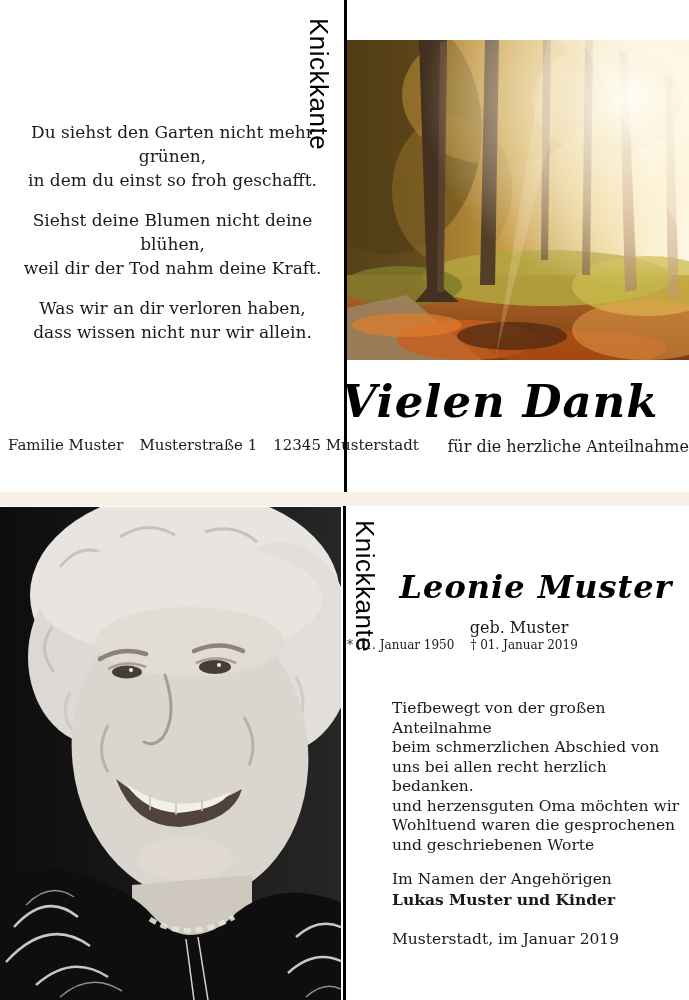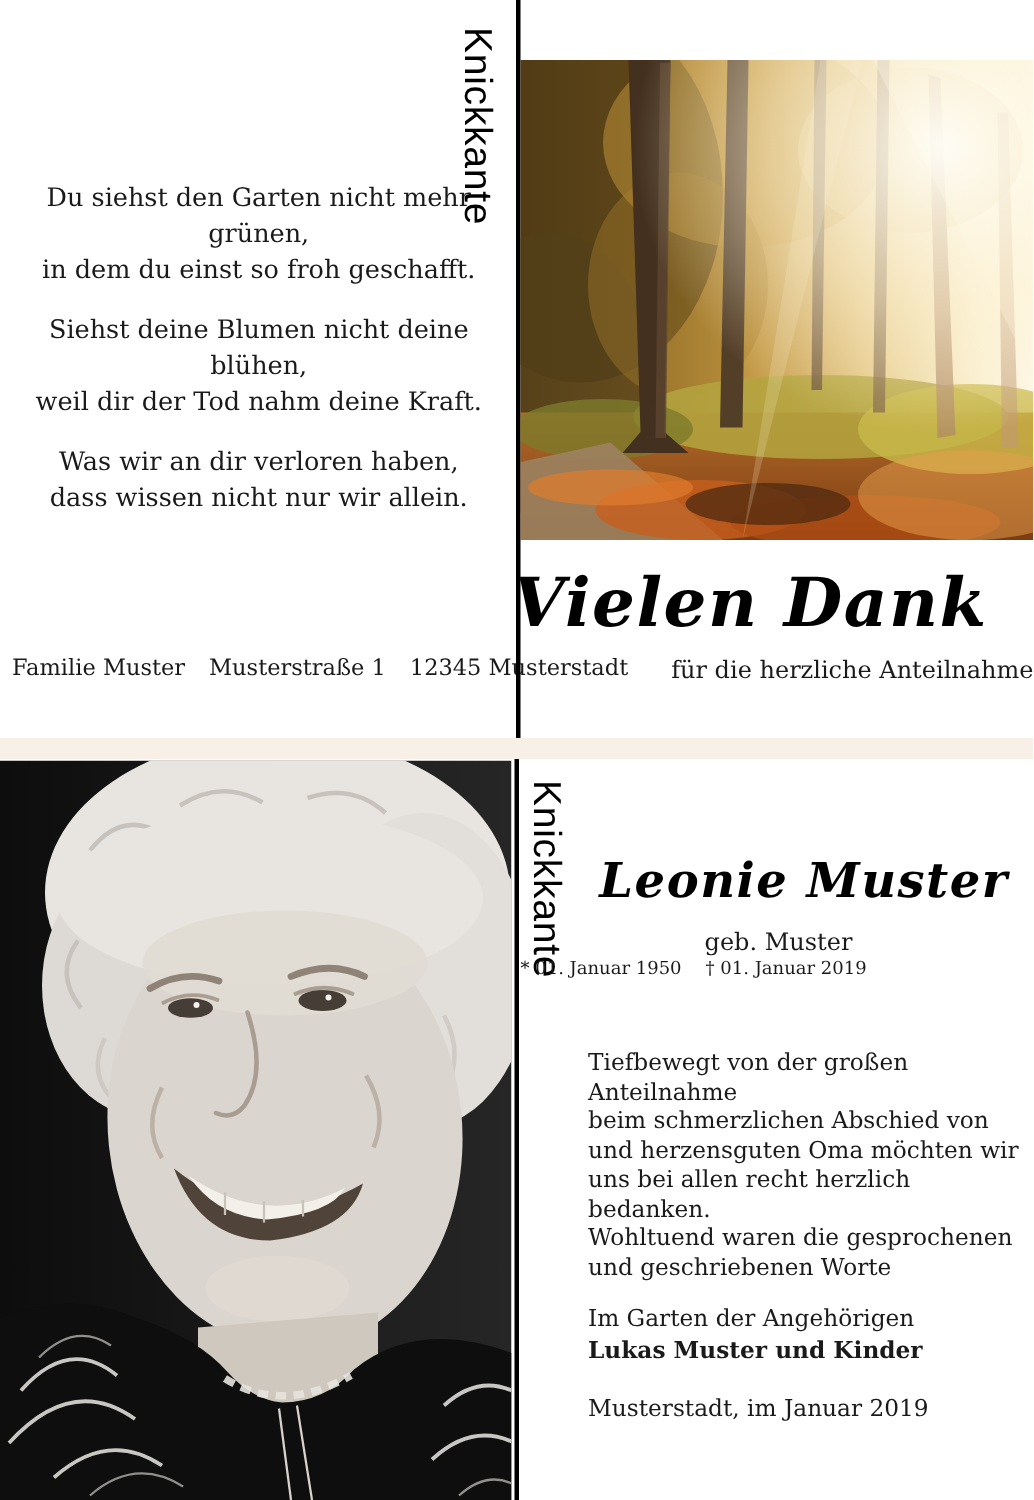--- a/index.html
+++ b/index.html
@@ -262,24 +262,24 @@
     <div class="deceased-name script-text">Leonie Muster</div>
     <div class="birth-name">geb. Muster</div>
     <div class="life-dates">
       <span class="birth-date">* 01. Januar 1950</span><span class="death-date">† 01. Januar 2019</span>
     </div>
 
     <div class="memorial-column">
       <div>
         <div>Tiefbewegt von der großen Anteilnahme</div>
         <div>beim schmerzlichen Abschied von</div>
+        <div>uns bei allen recht herzlich bedanken.</div>
         <div>und herzensguten Oma möchten wir</div>
-        <div>uns bei allen recht herzlich bedanken.</div>
         <div>Wohltuend waren die gesprochenen</div>
         <div>und geschriebenen Worte</div>
       </div>
-      <div class="closing-preamble">Im Garten der Angehörigen</div>
+      <div class="closing-preamble">Im Namen der Angehörigen</div>
       <div class="family-signature">Lukas Muster und Kinder</div>
       <div class="place-date">Musterstadt, im Januar 2019</div>
     </div>
   </div>
 
 </div>
 
 </body></html>

